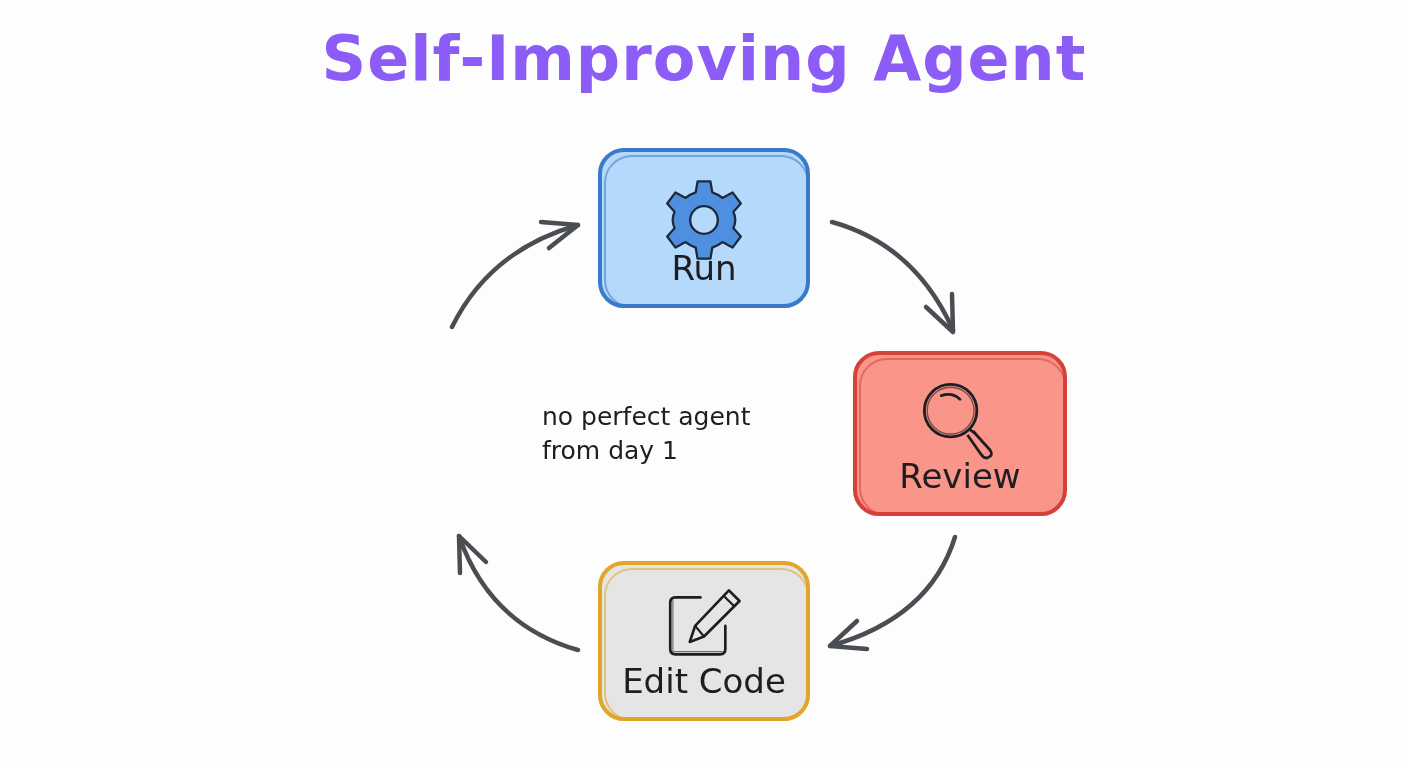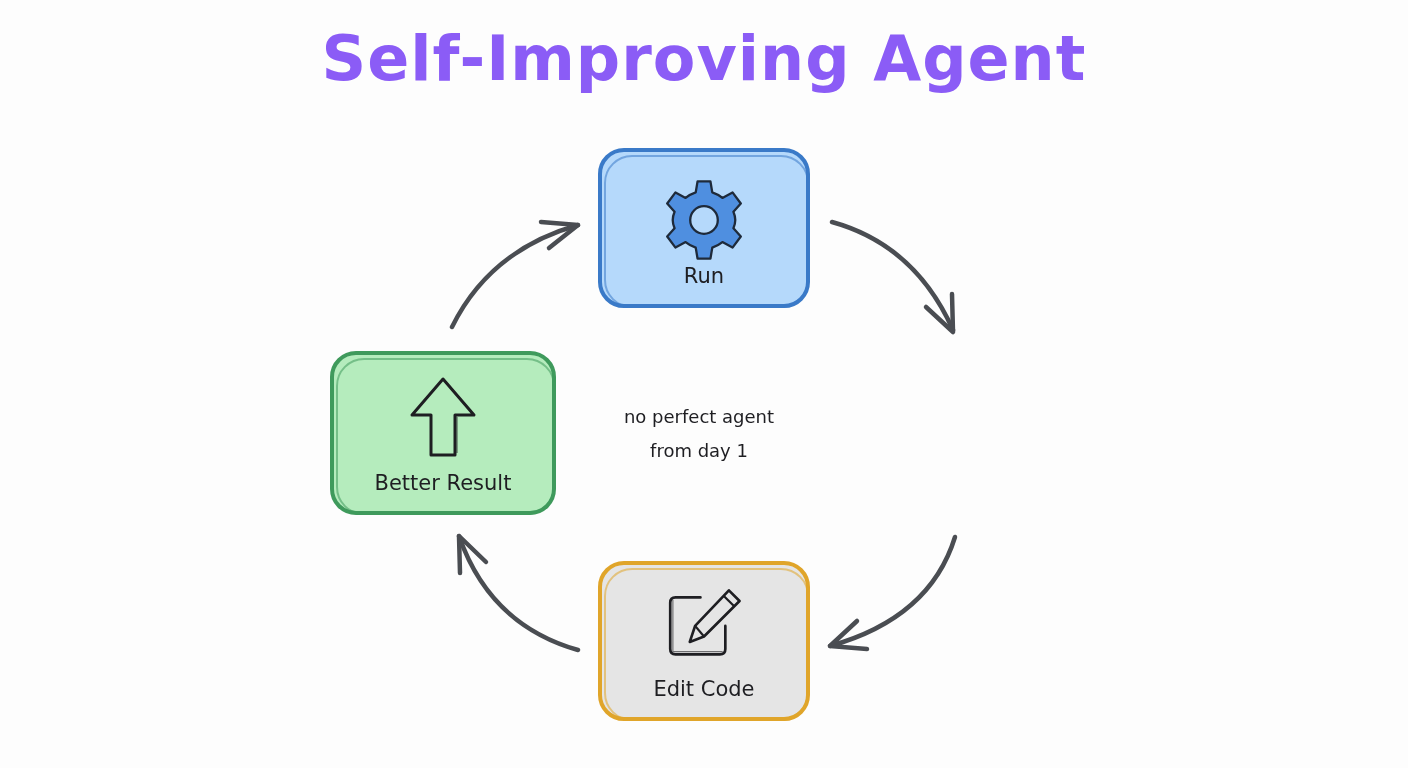--- a/index.html
+++ b/index.html
@@ -57,36 +57,36 @@
     opacity: 0.55;
     pointer-events: none;
   }
   .node .icon {
     position: absolute;
     left: 50%;
     transform: translateX(-50%);
   }
   .node .label {
     font-family: "DejaVu Sans", sans-serif;
-    font-size: 21px;
+    font-size: 34px;
     color: #1e1e22;
     white-space: nowrap;
   }
   #node-run    { left: 598px; top: 148px; width: 212px; height: 160px; background: #b5d9fb; border-color: #3a7ac8; }
   #node-review { left: 853px; top: 351px; width: 214px; height: 165px; background: #fa958a; border-color: #d4423a; }
   #node-edit   { left: 598px; top: 561px; width: 212px; height: 160px; background: #e5e5e5; border-color: #e0a52a; }
   #node-better { left: 330px; top: 351px; width: 226px; height: 164px; background: #b5ecbd; border-color: #3f9a5c; }
   .center-note {
     position: absolute;
-    left: 564px;
+    left: 542px;
     top: 400px;
     width: 270px;
-    text-align: center;
+    text-align: left;
     font-family: "DejaVu Sans", sans-serif;
-    font-size: 18px;
+    font-size: 25px;
     line-height: 34px;
     color: #1e1e22;
   }
 </style>
 </head>
 <body>
 
 <div id="stage">
 
   <div class="title">Self-Improving Agent</div>
@@ -122,42 +122,45 @@
   <div class="node" id="node-run">
     <span class="icon" style="top:22px;">
       <svg width="92" height="92" viewBox="0 0 100 100">
         <path d="M43,8 L57,8 L59,20 Q65,22 70,26 L81,20 L90,32 L82,41 Q84,46 84,50 Q84,54 82,59 L90,68 L81,80 L70,74 Q65,78 59,80 L57,92 L43,92 L41,80 Q35,78 30,74 L19,80 L10,68 L18,59 Q16,54 16,50 Q16,46 18,41 L10,32 L19,20 L30,26 Q35,22 41,20 Z" fill="#4f8fe0" stroke="#1e2a3a" stroke-width="2.5" stroke-linejoin="round"></path>
         <circle cx="50" cy="50" r="15" fill="#b5d9fb" stroke="#1e2a3a" stroke-width="2.5"></circle>
       </svg>
     </span>
     <span class="label">Run</span>
   </div>
 
+  <div class="node" id="node-review">
+    <span class="icon" style="top:20px;">
+      <svg width="94" height="90" viewBox="0 0 100 96">
+        <circle cx="40" cy="38" r="28" fill="none" stroke="#1e1e22" stroke-width="3"></circle>
+        <circle cx="40" cy="38" r="25" fill="none" stroke="#1e1e22" stroke-width="1.5" opacity="0.6"></circle>
+        <path d="M30,22 Q42,18 50,26" fill="none" stroke="#1e1e22" stroke-width="3" stroke-linecap="round"></path>
+        <path d="M60,58 L66,62" stroke="#1e1e22" stroke-width="3" stroke-linecap="round"></path>
+        <path d="M64,60 L82,80 Q86,86 80,88 Q76,90 72,84 L58,64" fill="none" stroke="#1e1e22" stroke-width="3" stroke-linejoin="round"></path>
+      </svg>
+    </span>
+    <span class="label">Review</span>
+  </div>
 
   <div class="node" id="node-edit">
     <span class="icon" style="top:20px;">
       <svg width="86" height="80" viewBox="0 0 96 90">
         <path d="M44,14 L16,14 Q10,14 10,20 L10,72 Q10,78 16,78 L66,78 Q72,78 72,72 L72,46" fill="none" stroke="#1e1e22" stroke-width="3" stroke-linecap="round" stroke-linejoin="round"></path>
         <path d="M13,17 L13,75 L69,75" fill="none" stroke="#1e1e22" stroke-width="1.3" opacity="0.6"></path>
         <path d="M76,6 L88,18 L48,58 L32,64 L38,46 Z" fill="none" stroke="#1e1e22" stroke-width="3" stroke-linejoin="round"></path>
         <path d="M70,12 L82,24" stroke="#1e1e22" stroke-width="2.5"></path>
         <path d="M38,46 L48,58" stroke="#1e1e22" stroke-width="2.5"></path>
       </svg>
     </span>
     <span class="label">Edit Code</span>
   </div>
 
-  <div class="node" id="node-better">
-    <span class="icon" style="top:20px;">
-      <svg width="70" height="84" viewBox="0 0 70 84">
-        <path d="M35,4 L66,40 L47,40 L47,80 L23,80 L23,40 L4,40 Z" fill="none" stroke="#1e1e22" stroke-width="3" stroke-linejoin="round"></path>
-        <path d="M37,6 L64,38 M49,42 L49,78" fill="none" stroke="#1e1e22" stroke-width="1.3" opacity="0.6"></path>
-      </svg>
-    </span>
-    <span class="label">Better Result</span>
-  </div>
 
   <div class="center-note">
     <div>no perfect agent</div>
     <div>from day 1</div>
   </div>
 
 </div>
 
 </body></html>

